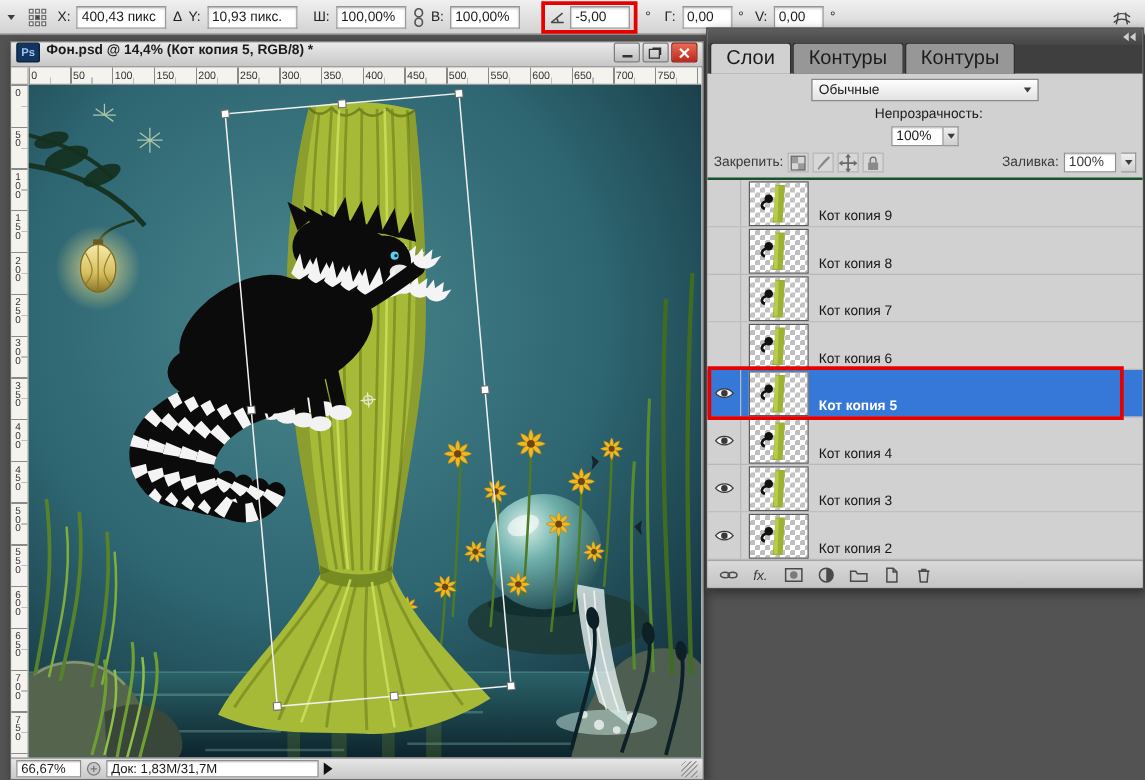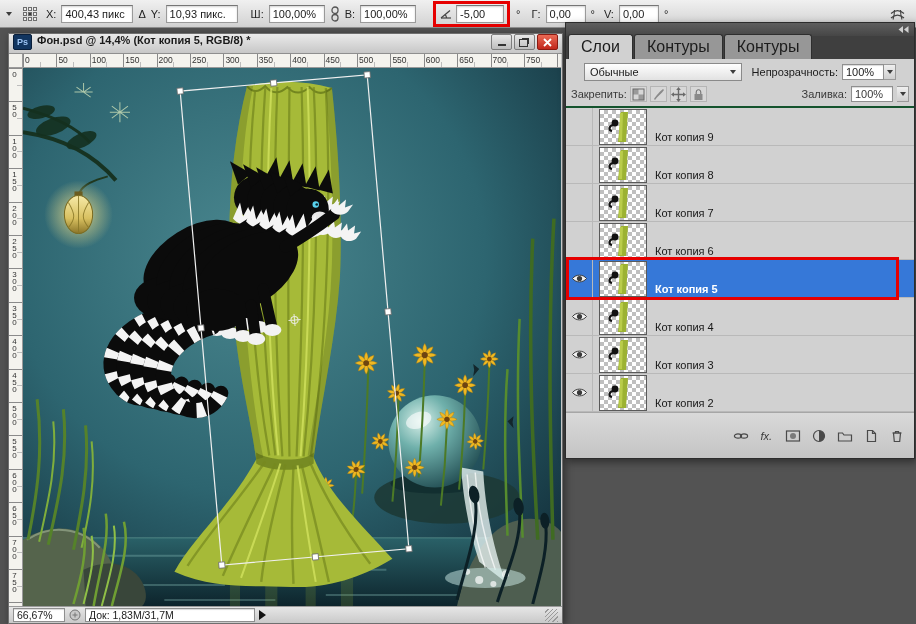--- a/index.html
+++ b/index.html
@@ -97,21 +97,21 @@
     background:#d1d1d1;border:1px solid #2c2c2c;box-sizing:border-box;
     box-shadow:2px 3px 8px rgba(0,0,0,.45);
   }
   .dock-bar{height:13px;background:linear-gradient(#5e5e5e,#464646);
     display:flex;justify-content:flex-end;align-items:center;padding:0 4px;}
   .tabs-row{height:21px;background:#3f3f3f;display:flex;align-items:flex-end;gap:1px;padding:2px 2px 0;}
   .tab{padding:3px 12px;background:#979797;color:#1c1c1c;border:1px solid #2e2e2e;border-bottom:none;
     border-radius:3px 3px 0 0;font-size:16px;}
   .tab.active{background:#d1d1d1;}
   .panel-body{background:#d1d1d1;}
-  .blend-row{display:flex;align-items:center;gap:4px;padding:4px 18px 3px;}
+  .blend-row{display:flex;align-items:center;gap:4px;padding:4px 8px 3px;flex-direction:column;}
   .combo{width:182px;height:18px;background:linear-gradient(#fefefe,#e2e2e2);border:1px solid #8a8a8a;
     display:flex;align-items:center;justify-content:space-between;padding:0 5px;box-sizing:border-box;}
   .val-group{display:flex;align-items:center;}
   .value-box{width:34px;height:14px;}
   .spin{width:12px;height:16px;background:linear-gradient(#efefef,#cfcfcf);border:1px solid #9a9a9a;border-left:none;
     display:flex;align-items:center;justify-content:center;box-sizing:border-box;}
   .lock-row{display:flex;align-items:center;gap:3px;padding:2px 5px 4px;border-bottom:2px solid #14532d;color:#3a3a3a;}
   .lock-btn{width:17px;height:16px;display:inline-flex;align-items:center;justify-content:center;
     border:1px solid #b5b5b5;background:#d7d7d7;box-sizing:border-box;}
   .fill-group{margin-left:auto;display:flex;align-items:center;gap:4px;}
@@ -125,22 +125,22 @@
     background-image:
       linear-gradient(45deg,#bfbfbf 25%,transparent 25%,transparent 75%,#bfbfbf 75%),
       linear-gradient(45deg,#bfbfbf 25%,#ffffff 25%,#ffffff 75%,#bfbfbf 75%);
     background-size:8px 8px;background-position:0 0,4px 4px;background-color:#fff;}
   .thumb svg{position:absolute;inset:0;}
   .layer-name{font-size:11px;color:#161616;white-space:nowrap;margin-top:20px;}
   .layer-row.selected{background:#3678d8;}
   .layer-row.selected .layer-name{color:#fff;font-weight:bold;}
   .highlight-frame{position:absolute;left:0;right:15px;top:-3px;bottom:-3px;
     border:3px solid #e60000;z-index:5;pointer-events:none;}
-  .panel-bottom{height:21px;display:flex;align-items:center;justify-content:flex-end;gap:10px;
-    padding:12px 9px;background:linear-gradient(#d9d9d9,#c4c4c4);}
+  .panel-bottom{height:21px;display:flex;align-items:center;gap:10px;
+    padding:0 9px;background:linear-gradient(#d9d9d9,#c4c4c4);}
   .panel-icon{display:inline-flex;align-items:center;justify-content:center;width:16px;height:16px;}
 </style>
 </head>
 <body>
 
 <div class="options-bar">
   <span class="tri-down"></span>
   <span class="ref-grid">
     <span></span>
       <span></span>

